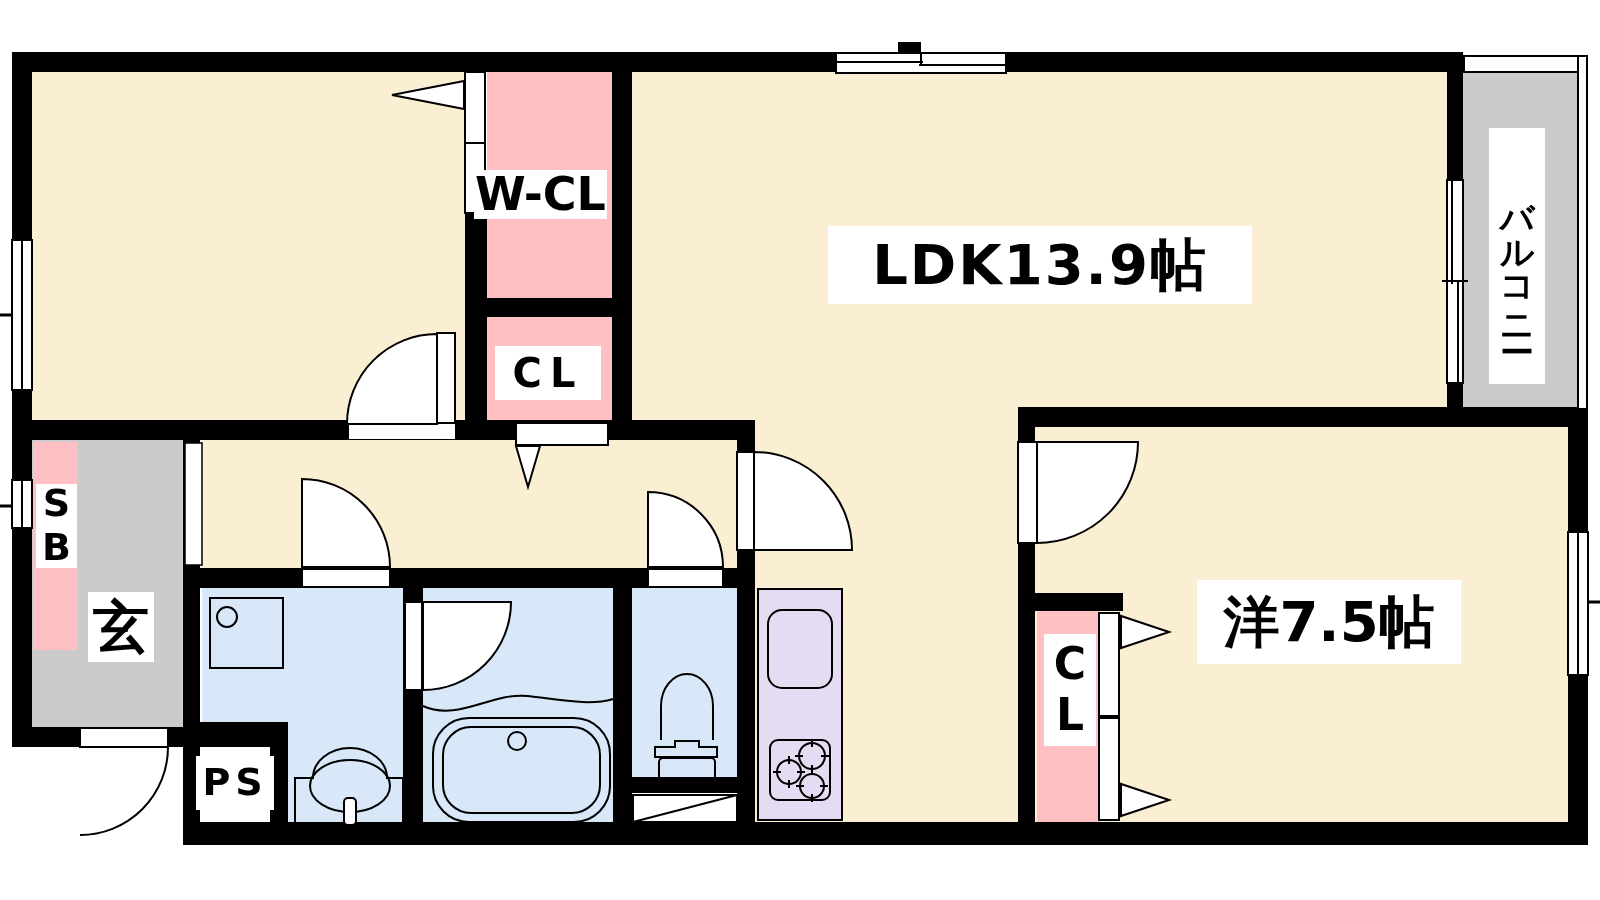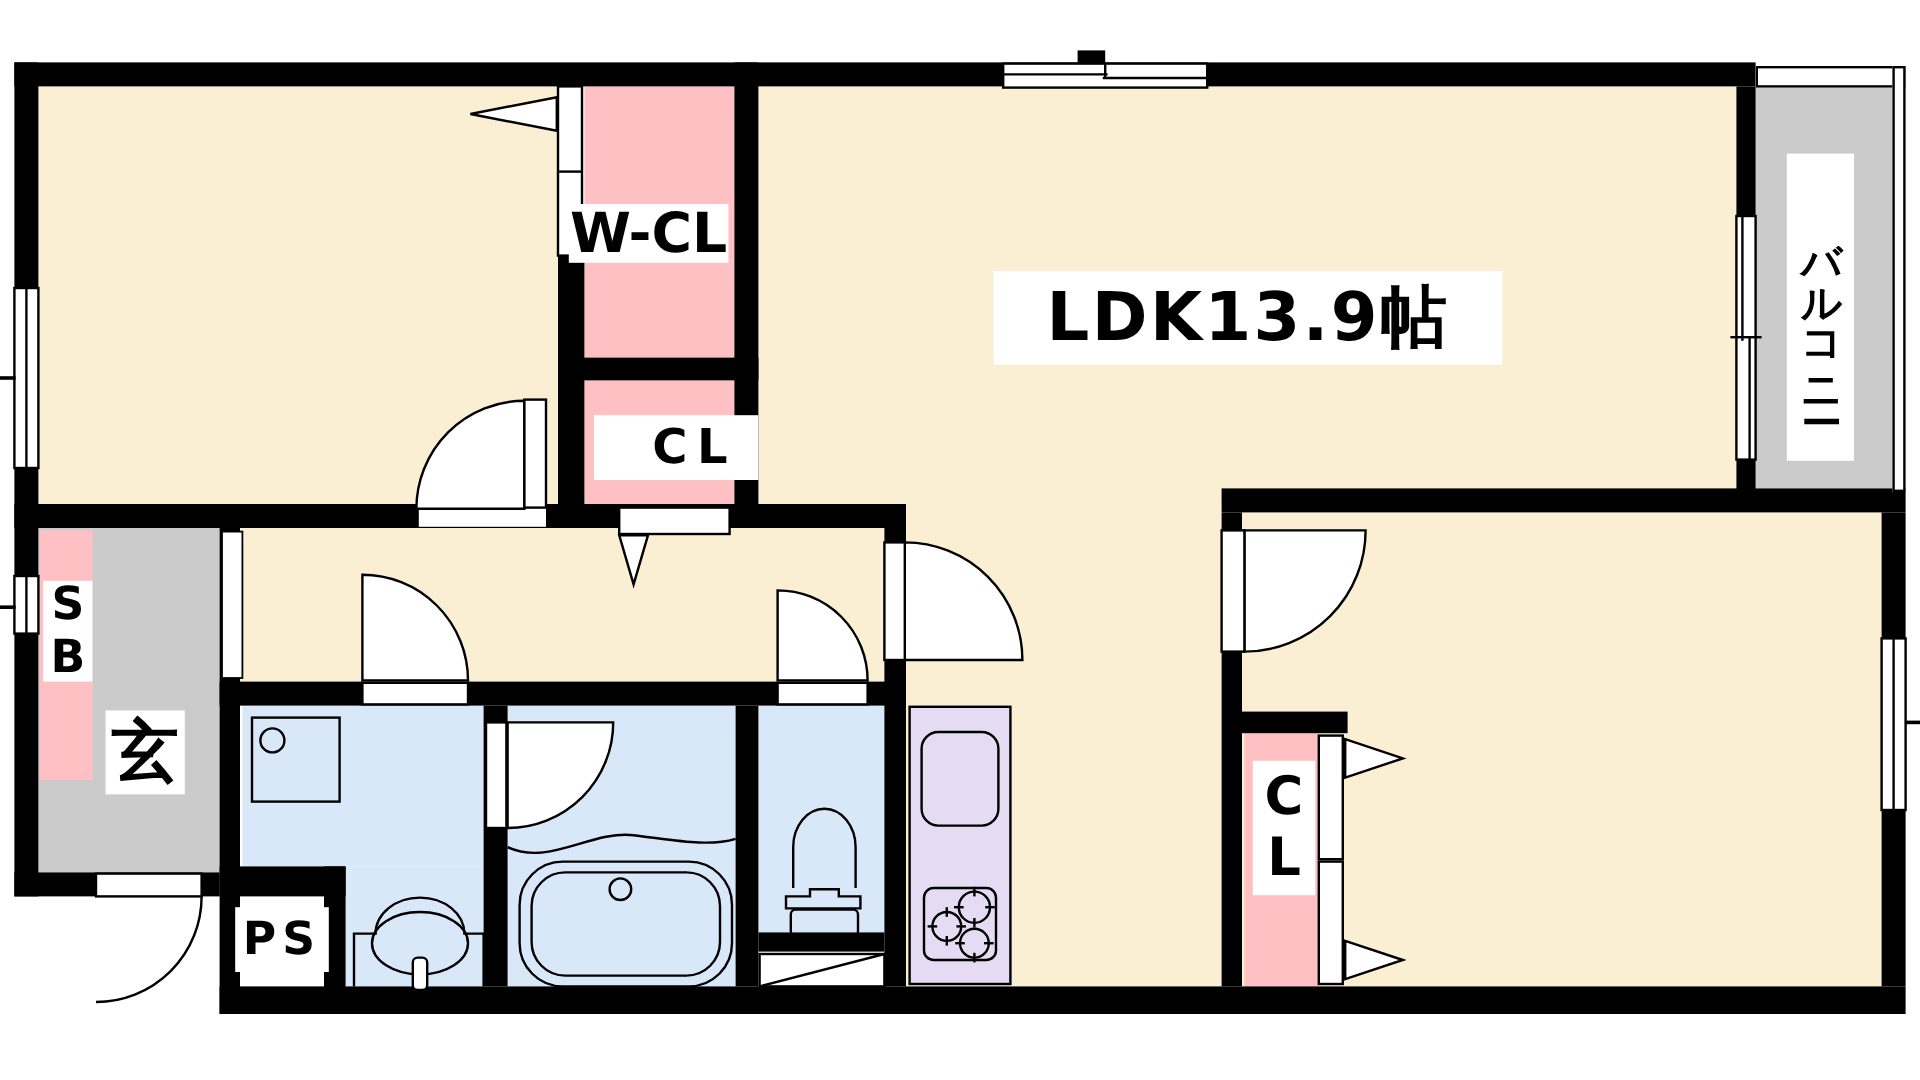--- a/index.html
+++ b/index.html
@@ -182,23 +182,24 @@
       <line x1="773" y1="772" x2="781" y2="772"></line>
         <line x1="797" y1="772" x2="805" y2="772"></line>
       <circle cx="812" cy="786" r="12"></circle>
       <line x1="812" y1="794" x2="812" y2="802"></line>
       <line x1="796" y1="786" x2="804" y2="786"></line>
         <line x1="820" y1="786" x2="828" y2="786"></line>
     </g>
   </svg>
 
   <div class="label" style="left:474px;top:170px;width:133px;height:49px;font-size:46px;">W-CL</div>
-  <div class="label" style="left:495px;top:346px;width:106px;height:54px;font-size:40px;letter-spacing:8px;padding-left:31px;">CL</div>
+  <div class="label" style="left:495px;top:346px;width:106px;height:54px;font-size:40px;letter-spacing:8px;">CL</div>
   <div class="label" style="left:828px;top:212px;width:424px;height:78px;font-size:56px;letter-spacing:2px;margin-top:14px;">LDK13.9帖</div>
   <div class="label vert" style="left:1489px;top:128px;width:56px;height:256px;font-size:34px;">バルコニー</div>
   <div class="label" style="left:36px;top:484px;width:41px;height:84px;font-size:38px;">S
 B</div>
   <div class="label" style="left:88px;top:592px;width:66px;height:70px;font-size:56px;">玄</div>
   <div class="label" style="left:196px;top:756px;width:78px;height:54px;font-size:38px;letter-spacing:5px;">PS</div>
   <div class="label" style="left:1044px;top:634px;width:52px;height:112px;font-size:44px;">C
 L</div>
+  <div class="label" style="left:1197px;top:580px;width:264px;height:84px;font-size:56px;">洋7.5帖</div>
 
 </div>
 
 </body></html>

